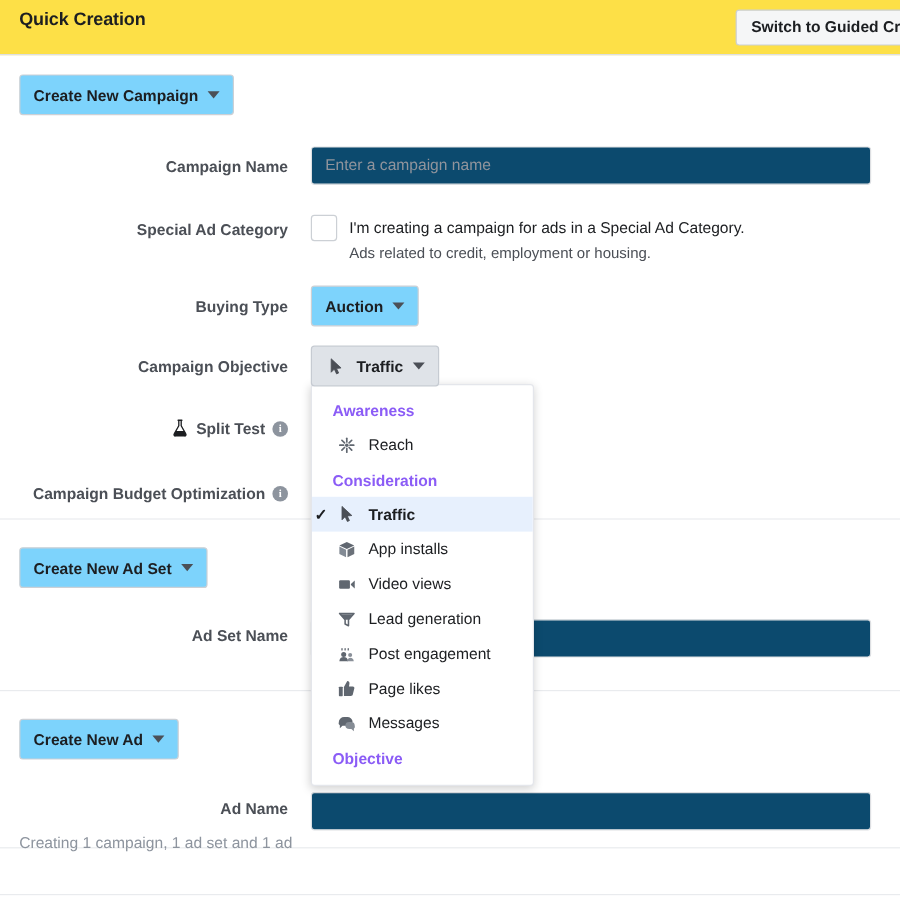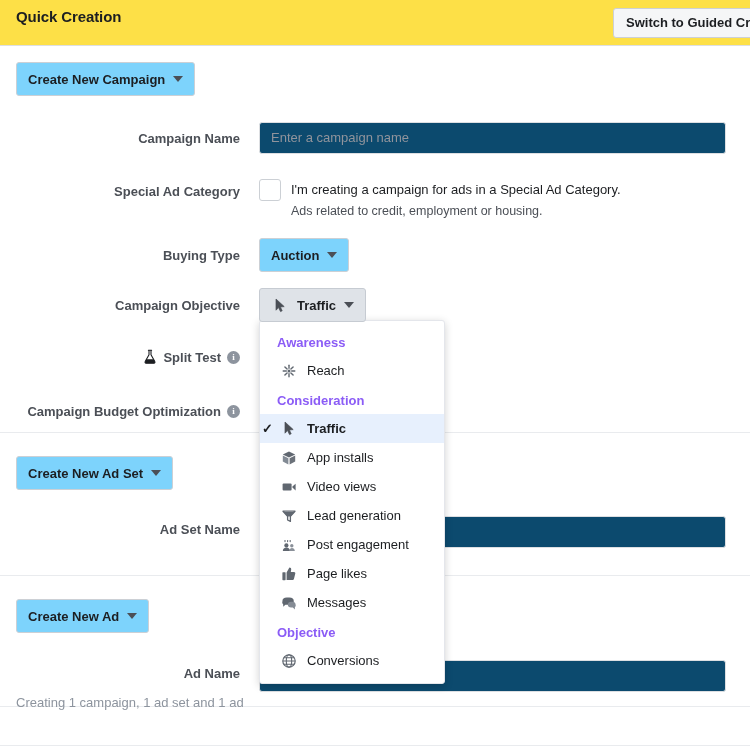--- a/index.html
+++ b/index.html
@@ -323,26 +323,15 @@
         <span class="mi-check"></span>
         <span class="mi-icon">
           <svg width="16" height="16" viewBox="0 0 16 16">
             <path d="M1.4 6.2 a4.4 3.6 0 0 1 4.4 -3.6 h2.6 a4.4 3.6 0 0 1 0 7.2 h-4 l-2.2 2 v-2.4 a3.6 3.1 0 0 1 -0.8 -3.2 Z" fill="#606770"></path>
             <path d="M14.6 9.6 a3.4 2.9 0 0 0 -3.4 -2.9 h-1 a3.4 2.9 0 0 0 0 5.8 h1.6 l2.1 1.9 v-2.2 a2.8 2.4 0 0 0 0.7 -2.6 Z" fill="#858c95"></path>
           </svg>
         </span>
         <span class="mi-label">Messages</span>
       </div>
       <div class="menu-group">Objective</div>
-      <div class="menu-item">
-        <span class="mi-check"></span>
-        <span class="mi-icon">
-          <svg width="16" height="16" viewBox="0 0 16 16">
-            <circle cx="8" cy="8" r="6.2" fill="none" stroke="#606770" stroke-width="1.2"></circle>
-            <ellipse cx="8" cy="8" rx="2.7" ry="6.2" fill="none" stroke="#606770" stroke-width="1.1"></ellipse>
-            <path d="M1.9 8 h12.2 M2.9 4.8 h10.2 M2.9 11.2 h10.2" stroke="#606770" stroke-width="1.1" fill="none"></path>
-          </svg>
-        </span>
-        <span class="mi-label">Conversions</span>
-      </div>
     </div>
 
 </div>
 
 </body></html>

